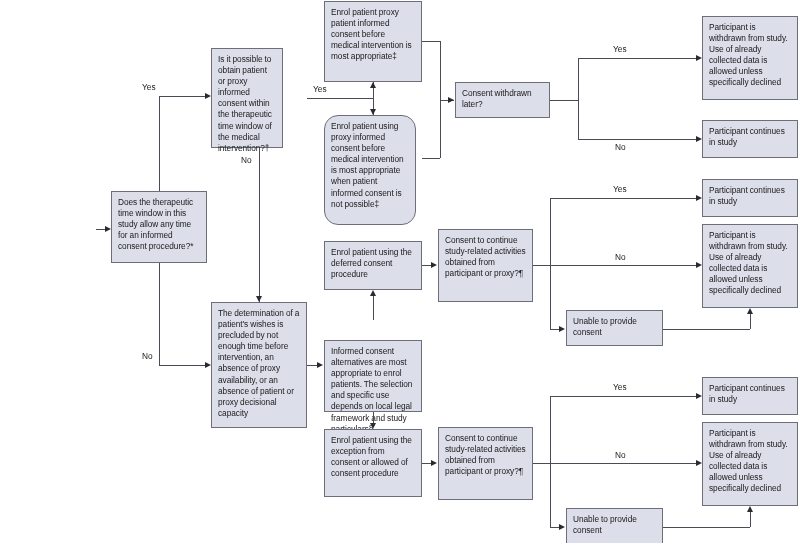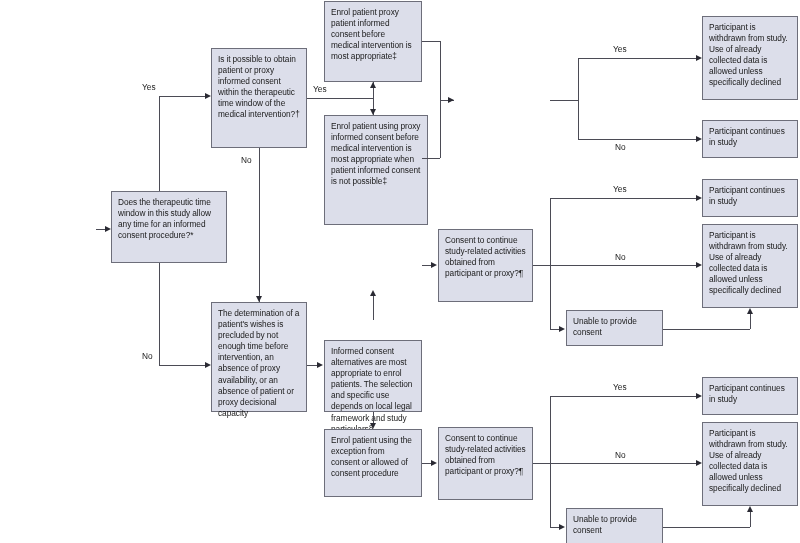--- a/index.html
+++ b/index.html
@@ -54,35 +54,37 @@
     border-right:3.6px solid transparent;
     border-top:6px solid #2a2a33;
   }
 </style>
 </head>
 <body>
 
 <div id="canvas">
 
 
-  <div class="box" style="left:111px;top:191px;width:116px;height:72px;">Does the therapeutic time window in this study allow any time for an informed consent procedure?*</div>
+  <div class="box" style="left:111px;top:191px;width:96px;height:72px;">Does the therapeutic time window in this study allow any time for an informed consent procedure?*</div>
 
-  <div class="box" style="left:211px;top:48px;width:96px;height:100px;">Is it possible to obtain patient or proxy informed consent within the therapeutic time window of the medical intervention?†</div>
+  <div class="box" style="left:211px;top:48px;width:72px;height:100px;">Is it possible to obtain patient or proxy informed consent within the therapeutic time window of the medical intervention?†</div>
 
   <div class="box" style="left:324px;top:1px;width:98px;height:81px;">Enrol patient proxy patient informed consent before medical intervention is most appropriate‡</div>
 
-  <div class="box" style="left:324px;top:115px;width:104px;height:110px;">Enrol patient using proxy informed consent before medical intervention is most appropriate when patient informed consent is not possible‡</div>
+  <div class="box" style="left:324px;top:115px;width:92px;height:110px;border-radius:14px;">Enrol patient using proxy informed consent before medical intervention is most appropriate when patient informed consent is not possible‡</div>
 
+  <div class="box" style="left:455px;top:82px;width:95px;height:36px;">Consent withdrawn later?</div>
 
   <div class="box" style="left:702px;top:16px;width:96px;height:84px;">Participant is withdrawn from study. Use of already collected data is allowed unless specifically declined</div>
 
   <div class="box" style="left:702px;top:120px;width:96px;height:38px;">Participant continues in study</div>
 
-  <div class="box" style="left:211px;top:302px;width:96px;height:110px;">The determination of a patient's wishes is precluded by not enough time before intervention, an absence of proxy availability, or an absence of patient or proxy decisional capacity</div>
+  <div class="box" style="left:211px;top:302px;width:96px;height:126px;">The determination of a patient's wishes is precluded by not enough time before intervention, an absence of proxy availability, or an absence of patient or proxy decisional capacity</div>
 
+  <div class="box" style="left:324px;top:241px;width:98px;height:49px;">Enrol patient using the deferred consent procedure</div>
 
   <div class="box" style="left:324px;top:340px;width:98px;height:72px;">Informed consent alternatives are most appropriate to enrol patients. The selection and specific use depends on local legal framework and study particulars§</div>
 
   <div class="box" style="left:324px;top:429px;width:98px;height:68px;">Enrol patient using the exception from consent or allowed of consent procedure</div>
 
   <div class="box" style="left:438px;top:229px;width:95px;height:73px;">Consent to continue study-related activities obtained from participant or proxy?¶</div>
 
   <div class="box" style="left:438px;top:427px;width:95px;height:73px;">Consent to continue study-related activities obtained from participant or proxy?¶</div>
 
   <div class="box" style="left:566px;top:310px;width:97px;height:36px;">Unable to provide consent</div>

